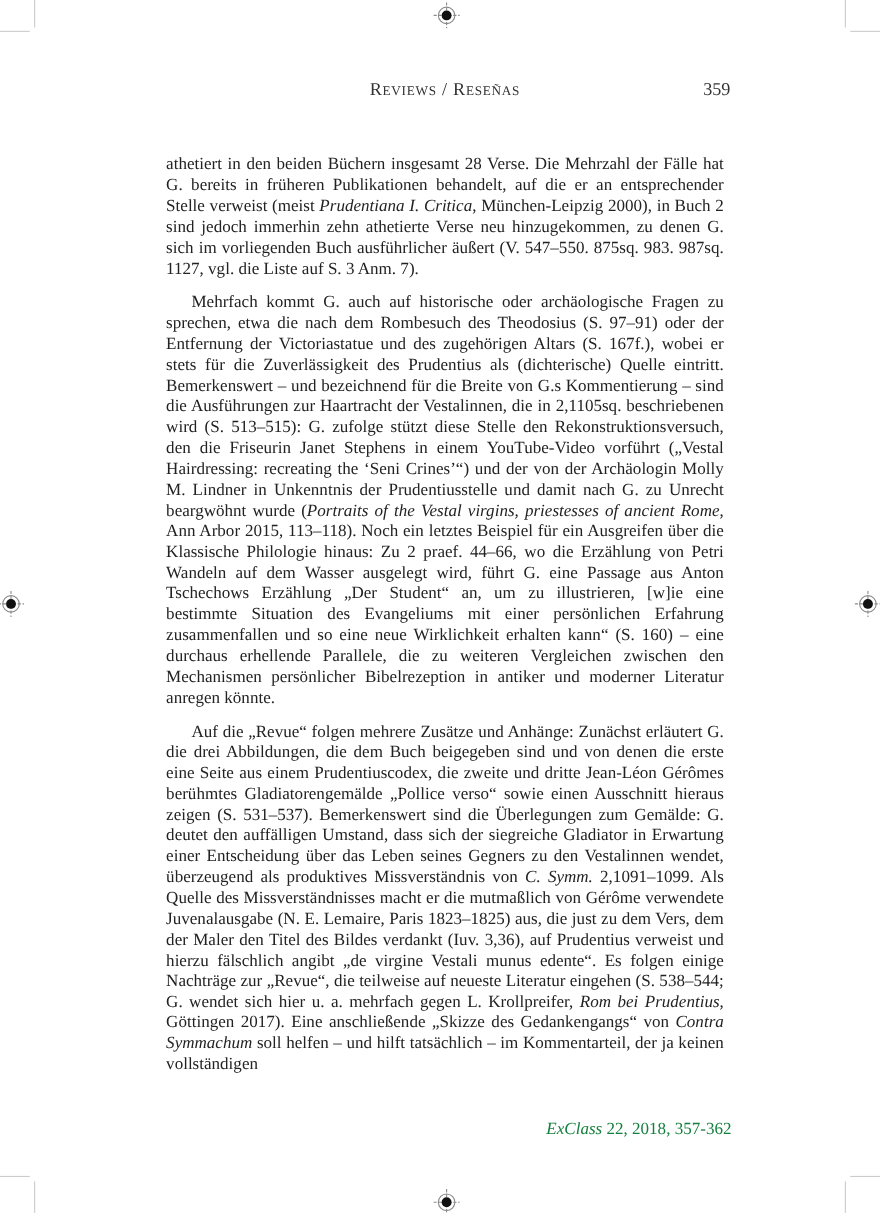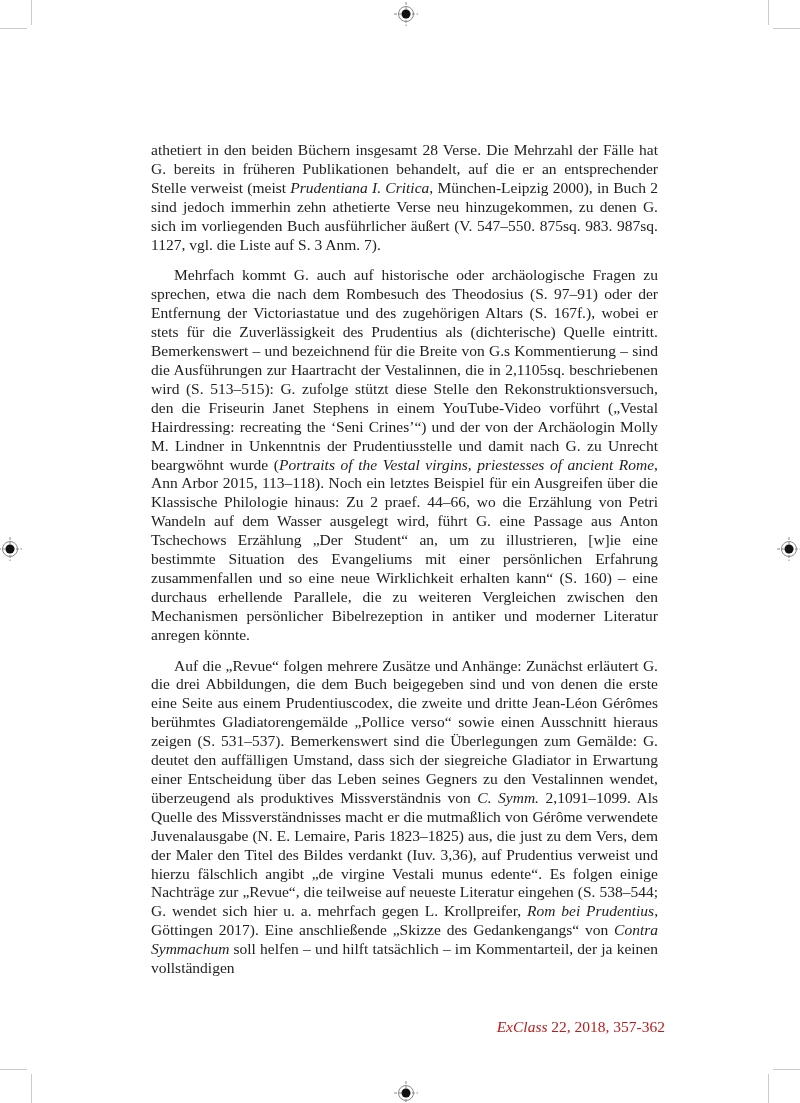--- a/index.html
+++ b/index.html
@@ -74,21 +74,21 @@
     font-style: italic;
   }
   
   .footer-line {
     position: absolute;
     left: 139px;
     top: 1018px;
     width: 526px;
     text-align: right;
     font-size: 15.5px;
-    color: #b91c1c;
+    color: #15803d;
   }
 </style>
 </head>
 <body>
 
 <div class="page">
 
   <div class="crop" style="left:31px; top:0; width:1px; height:25px;"></div>
   <div class="crop" style="left:0; top:28px; width:27px; height:1px;"></div>
   <div class="crop" style="left:768px; top:0; width:1px; height:25px;"></div>
@@ -116,20 +116,24 @@
     <circle cx="12" cy="12" r="7.5" fill="none" stroke="#8a8a8a" stroke-width="1"></circle>
     <circle cx="12" cy="12" r="4.5" fill="#111111"></circle>
   </svg>
   <svg class="regmark" style="left:394px; top:1081px;" viewBox="0 0 24 24">
     <line x1="12" y1="0" x2="12" y2="24" stroke="#8a8a8a" stroke-width="1" stroke-dasharray="3 1.5"></line>
     <line x1="0" y1="12" x2="24" y2="12" stroke="#8a8a8a" stroke-width="1" stroke-dasharray="3 1.5"></line>
     <circle cx="12" cy="12" r="7.5" fill="none" stroke="#8a8a8a" stroke-width="1"></circle>
     <circle cx="12" cy="12" r="4.5" fill="#111111"></circle>
   </svg>
 
+  <div class="header-row">
+    <div class="running-head">Reviews / Reseñas</div>
+    <div class="page-number">359</div>
+  </div>
 
   <div class="text-block">
     <p><span>athetiert in den beiden Büchern insgesamt 28 Verse. Die Mehrzahl der Fälle hat G. bereits in früheren Publikationen behandelt, auf die er an entsprechender Stelle verweist (meist </span><span class="it">Prudentiana I. Critica</span><span>, München-Leipzig 2000), in Buch 2 sind jedoch immerhin zehn athetierte Verse neu hinzugekommen, zu denen G. sich im vorliegenden Buch ausführlicher äußert (V. 547–550. 875sq. 983. 987sq. 1127, vgl. die Liste auf S. 3 Anm. 7).</span></p>
     <p class="indent"><span>Mehrfach kommt G. auch auf historische oder archäologische Fragen zu sprechen, etwa die nach dem Rombesuch des Theodosius (S. 97–91) oder der Entfernung der Victoriastatue und des zugehörigen Altars (S. 167f.), wobei er stets für die Zuverlässigkeit des Prudentius als (dichterische) Quelle eintritt. Bemerkenswert – und bezeichnend für die Breite von G.s Kommentierung – sind die Ausführungen zur Haartracht der Vestalinnen, die in 2,1105sq. beschriebenen wird (S. 513–515): G. zufolge stützt diese Stelle den Rekonstruktionsversuch, den die Friseurin Janet Stephens in einem YouTube-Video vorführt („Vestal Hairdressing: recreating the ‘Seni Crines’“) und der von der Archäologin Molly M. Lindner in Unkenntnis der Prudentiusstelle und damit nach G. zu Unrecht beargwöhnt wurde (</span><span class="it">Portraits of the Vestal virgins, priestesses of ancient Rome</span><span>, Ann Arbor 2015, 113–118). Noch ein letztes Beispiel für ein Ausgreifen über die Klassische Philologie hinaus: Zu 2 praef. 44–66, wo die Erzählung von Petri Wandeln auf dem Wasser ausgelegt wird, führt G. eine Passage aus Anton Tschechows Erzählung „Der Student“ an, um zu illustrieren, [w]ie eine bestimmte Situation des Evangeliums mit einer persönlichen Erfahrung zusammenfallen und so eine neue Wirklichkeit erhalten kann“ (S. 160) – eine durchaus erhellende Parallele, die zu weiteren Vergleichen zwischen den Mechanismen persönlicher Bibelrezeption in antiker und moderner Literatur anregen könnte.</span></p>
     <p class="indent"><span>Auf die „Revue“ folgen mehrere Zusätze und Anhänge: Zunächst erläutert G. die drei Abbildungen, die dem Buch beigegeben sind und von denen die erste eine Seite aus einem Prudentiuscodex, die zweite und dritte Jean-Léon Gérômes berühmtes Gladiatorengemälde „Pollice verso“ sowie einen Ausschnitt hieraus zeigen (S. 531–537). Bemerkenswert sind die Überlegungen zum Gemälde: G. deutet den auffälligen Umstand, dass sich der siegreiche Gladiator in Erwartung einer Entscheidung über das Leben seines Gegners zu den Vestalinnen wendet, überzeugend als produktives Missverständnis von </span><span class="it">C. Symm.</span><span> 2,1091–1099. Als Quelle des Missverständnisses macht er die mutmaßlich von Gérôme verwendete Juvenalausgabe (N. E. Lemaire, Paris 1823–1825) aus, die just zu dem Vers, dem der Maler den Titel des Bildes verdankt (Iuv. 3,36), auf Prudentius verweist und hierzu fälschlich angibt „de virgine Vestali munus edente“. Es folgen einige Nachträge zur „Revue“, die teilweise auf neueste Literatur eingehen (S. 538–544; G. wendet sich hier u. a. mehrfach gegen L. Krollpreifer, </span><span class="it">Rom bei Prudentius</span><span>, Göttingen 2017). Eine anschließende „Skizze des Gedankengangs“ von </span><span class="it">Contra Symmachum</span><span> soll helfen – und hilft tatsächlich – im Kommentarteil, der ja keinen vollständigen</span></p>
   </div>
 
   <div class="footer-line">
     <span class="it">ExClass</span><span> 22, 2018, 357-362</span>
   </div>

